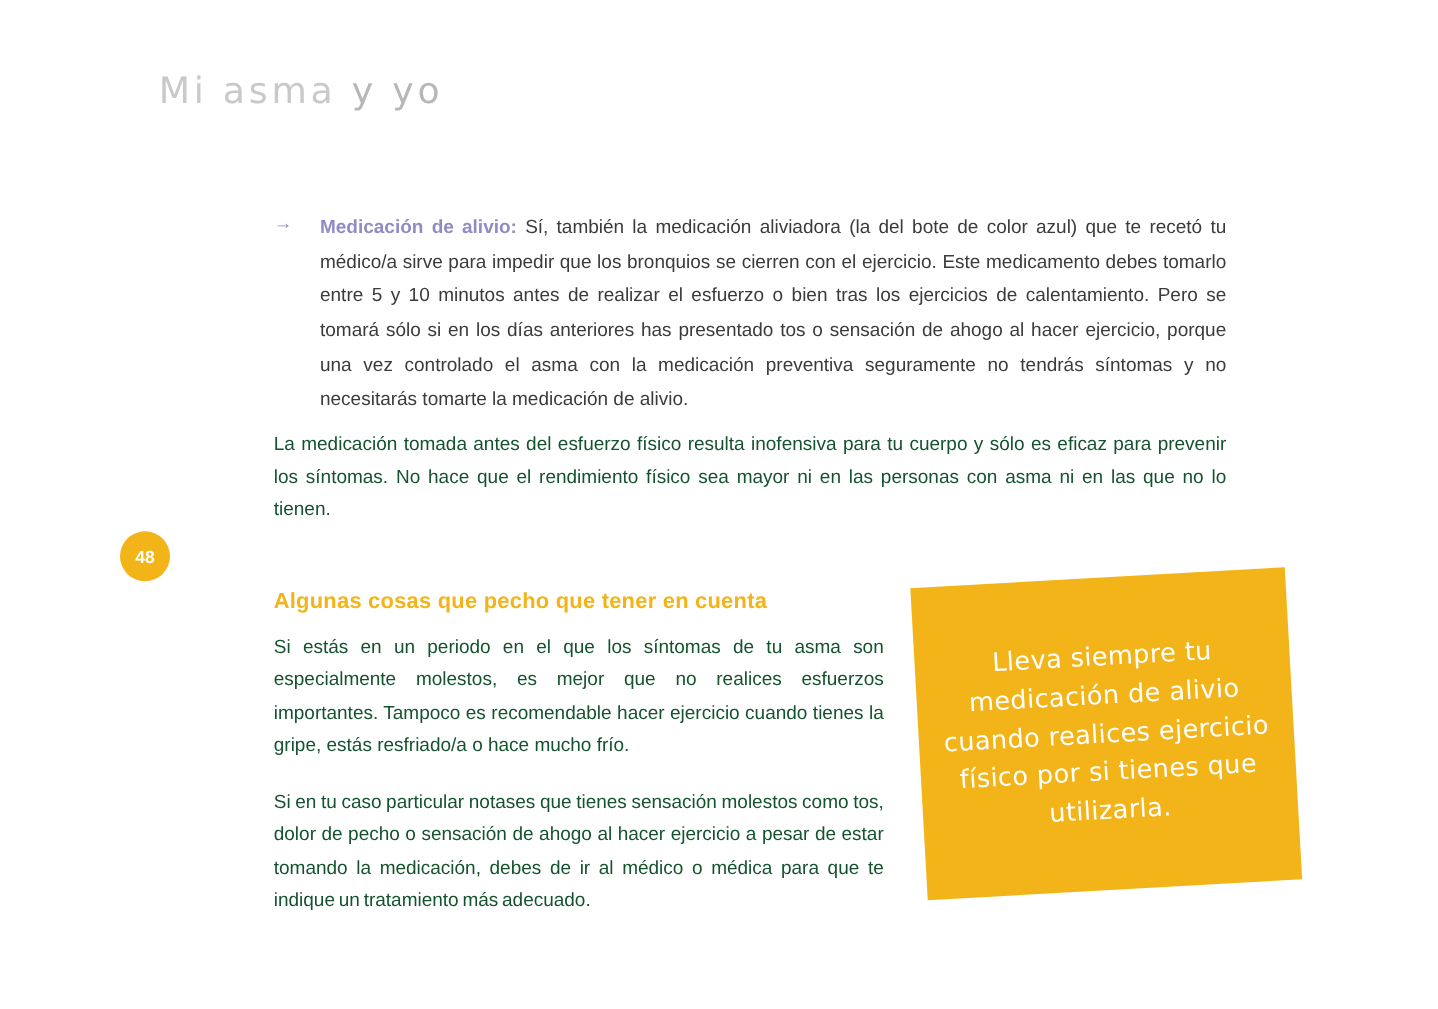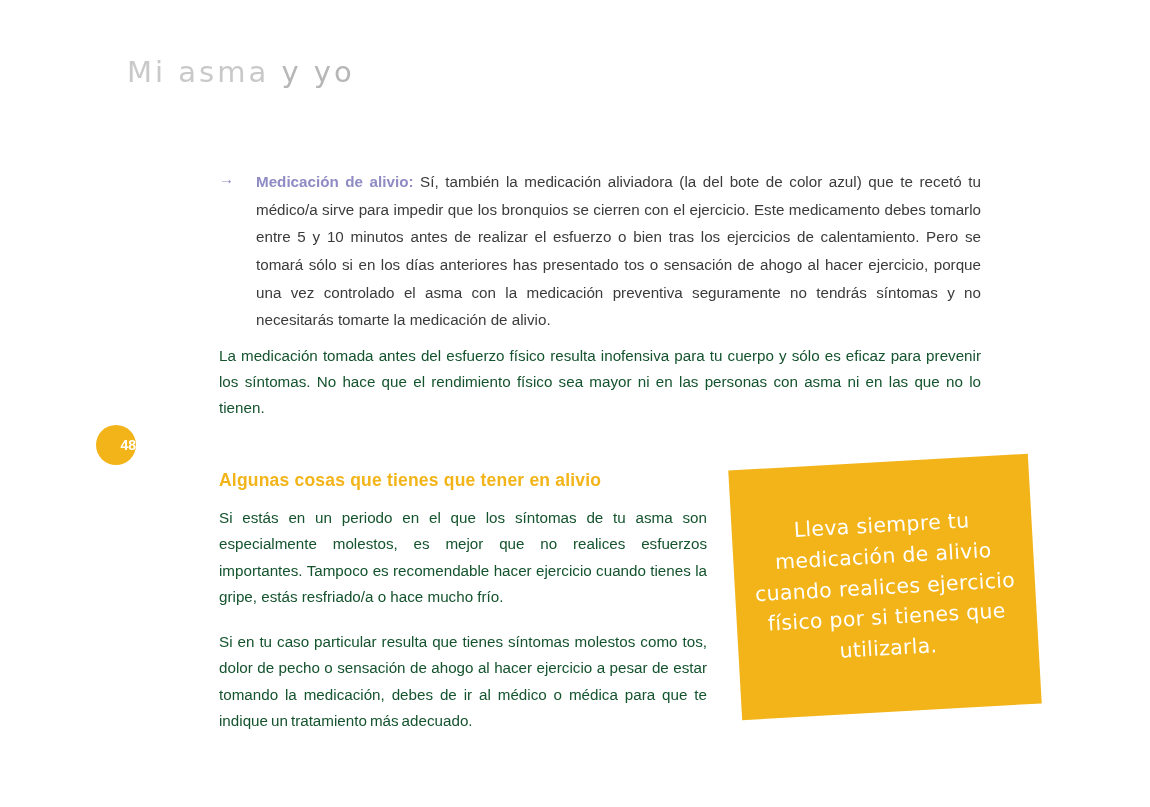--- a/index.html
+++ b/index.html
@@ -43,21 +43,21 @@
     top: 425px;
     width: 40px;
     height: 40px;
     border-radius: 50%;
     background: #f2b418;
     color: #ffffff;
     font-size: 14px;
     font-weight: bold;
     display: flex;
     align-items: center;
-    justify-content: flex-end;
+    justify-content: center;
   }
 
   
   .bullet-block {
     position: absolute;
     left: 219px;
     top: 168px;
     width: 762px;
   }
   .bullet-arrow {
@@ -166,25 +166,25 @@
 
   <div class="bullet-block">
     <span class="bullet-arrow">→</span>
     <div class="bullet-body">
       <span class="bullet-lead">Medicación de alivio:</span><span> Sí, también la medicación aliviadora (la del bote de color azul) que te recetó tu médico/a sirve para impedir que los bronquios se cierren con el ejercicio. Este medicamento debes tomarlo entre 5 y 10 minutos antes de realizar el esfuerzo o bien tras los ejercicios de calentamiento. Pero se tomará sólo si en los días anteriores has presentado tos o sensación de ahogo al hacer ejercicio, porque una vez controlado el asma con la medicación preventiva seguramente no tendrás síntomas y no necesitarás tomarte la medicación de alivio.</span>
     </div>
   </div>
 
   <div class="para para-2">La medicación tomada antes del esfuerzo físico resulta inofensiva para tu cuerpo y sólo es eficaz para prevenir los síntomas. No hace que el rendimiento físico sea mayor ni en las personas con asma ni en las que no lo tienen.</div>
 
-  <div class="section-heading">Algunas cosas que tienes que tener en alivio</div>
+  <div class="section-heading">Algunas cosas que pecho que tener en cuenta</div>
 
   <div class="col-left">
     <p class="para">Si estás en un periodo en el que los síntomas de tu asma son especialmente molestos, es mejor que no realices esfuerzos importantes. Tampoco es recomendable hacer ejercicio cuando tienes la gripe, estás resfriado/a o hace mucho frío.</p>
-    <p class="para para-tight">Si en tu caso particular resulta que tienes síntomas molestos como tos, dolor de pecho o sensación de ahogo al hacer ejercicio a pesar de estar tomando la medicación, debes de ir al médico o médica para que te indique un tratamiento más adecuado.</p>
+    <p class="para para-tight">Si en tu caso particular notases que tienes sensación molestos como tos, dolor de pecho o sensación de ahogo al hacer ejercicio a pesar de estar tomando la medicación, debes de ir al médico o médica para que te indique un tratamiento más adecuado.</p>
   </div>
 
   <div class="callout">
     <div class="callout-inner">
       <div class="callout-text">Lleva siempre tu medicación de alivio cuando realices ejercicio físico por si tienes que utilizarla.</div>
     </div>
   </div>
 
 </div>
 

